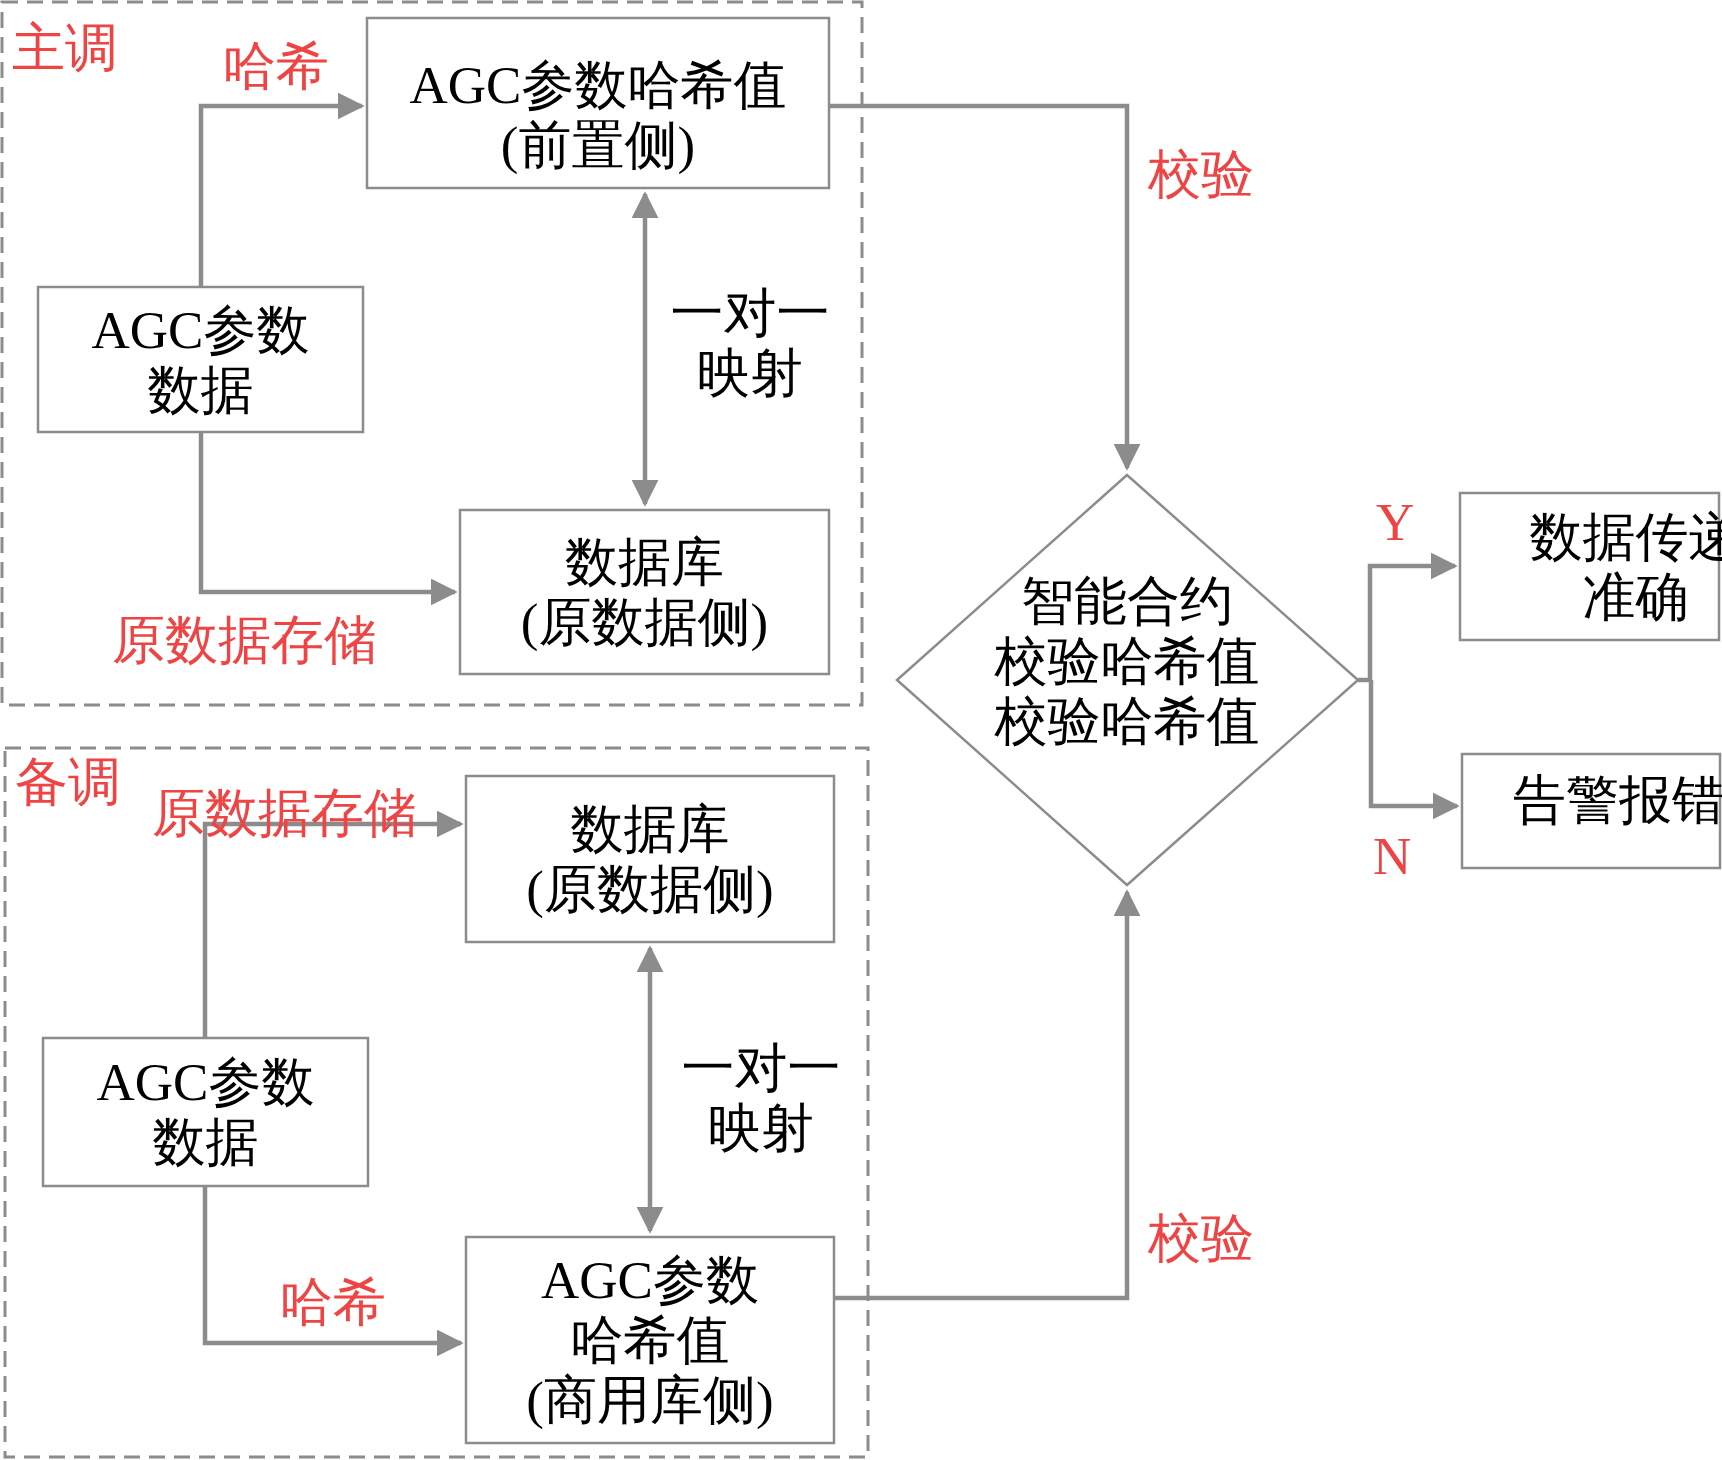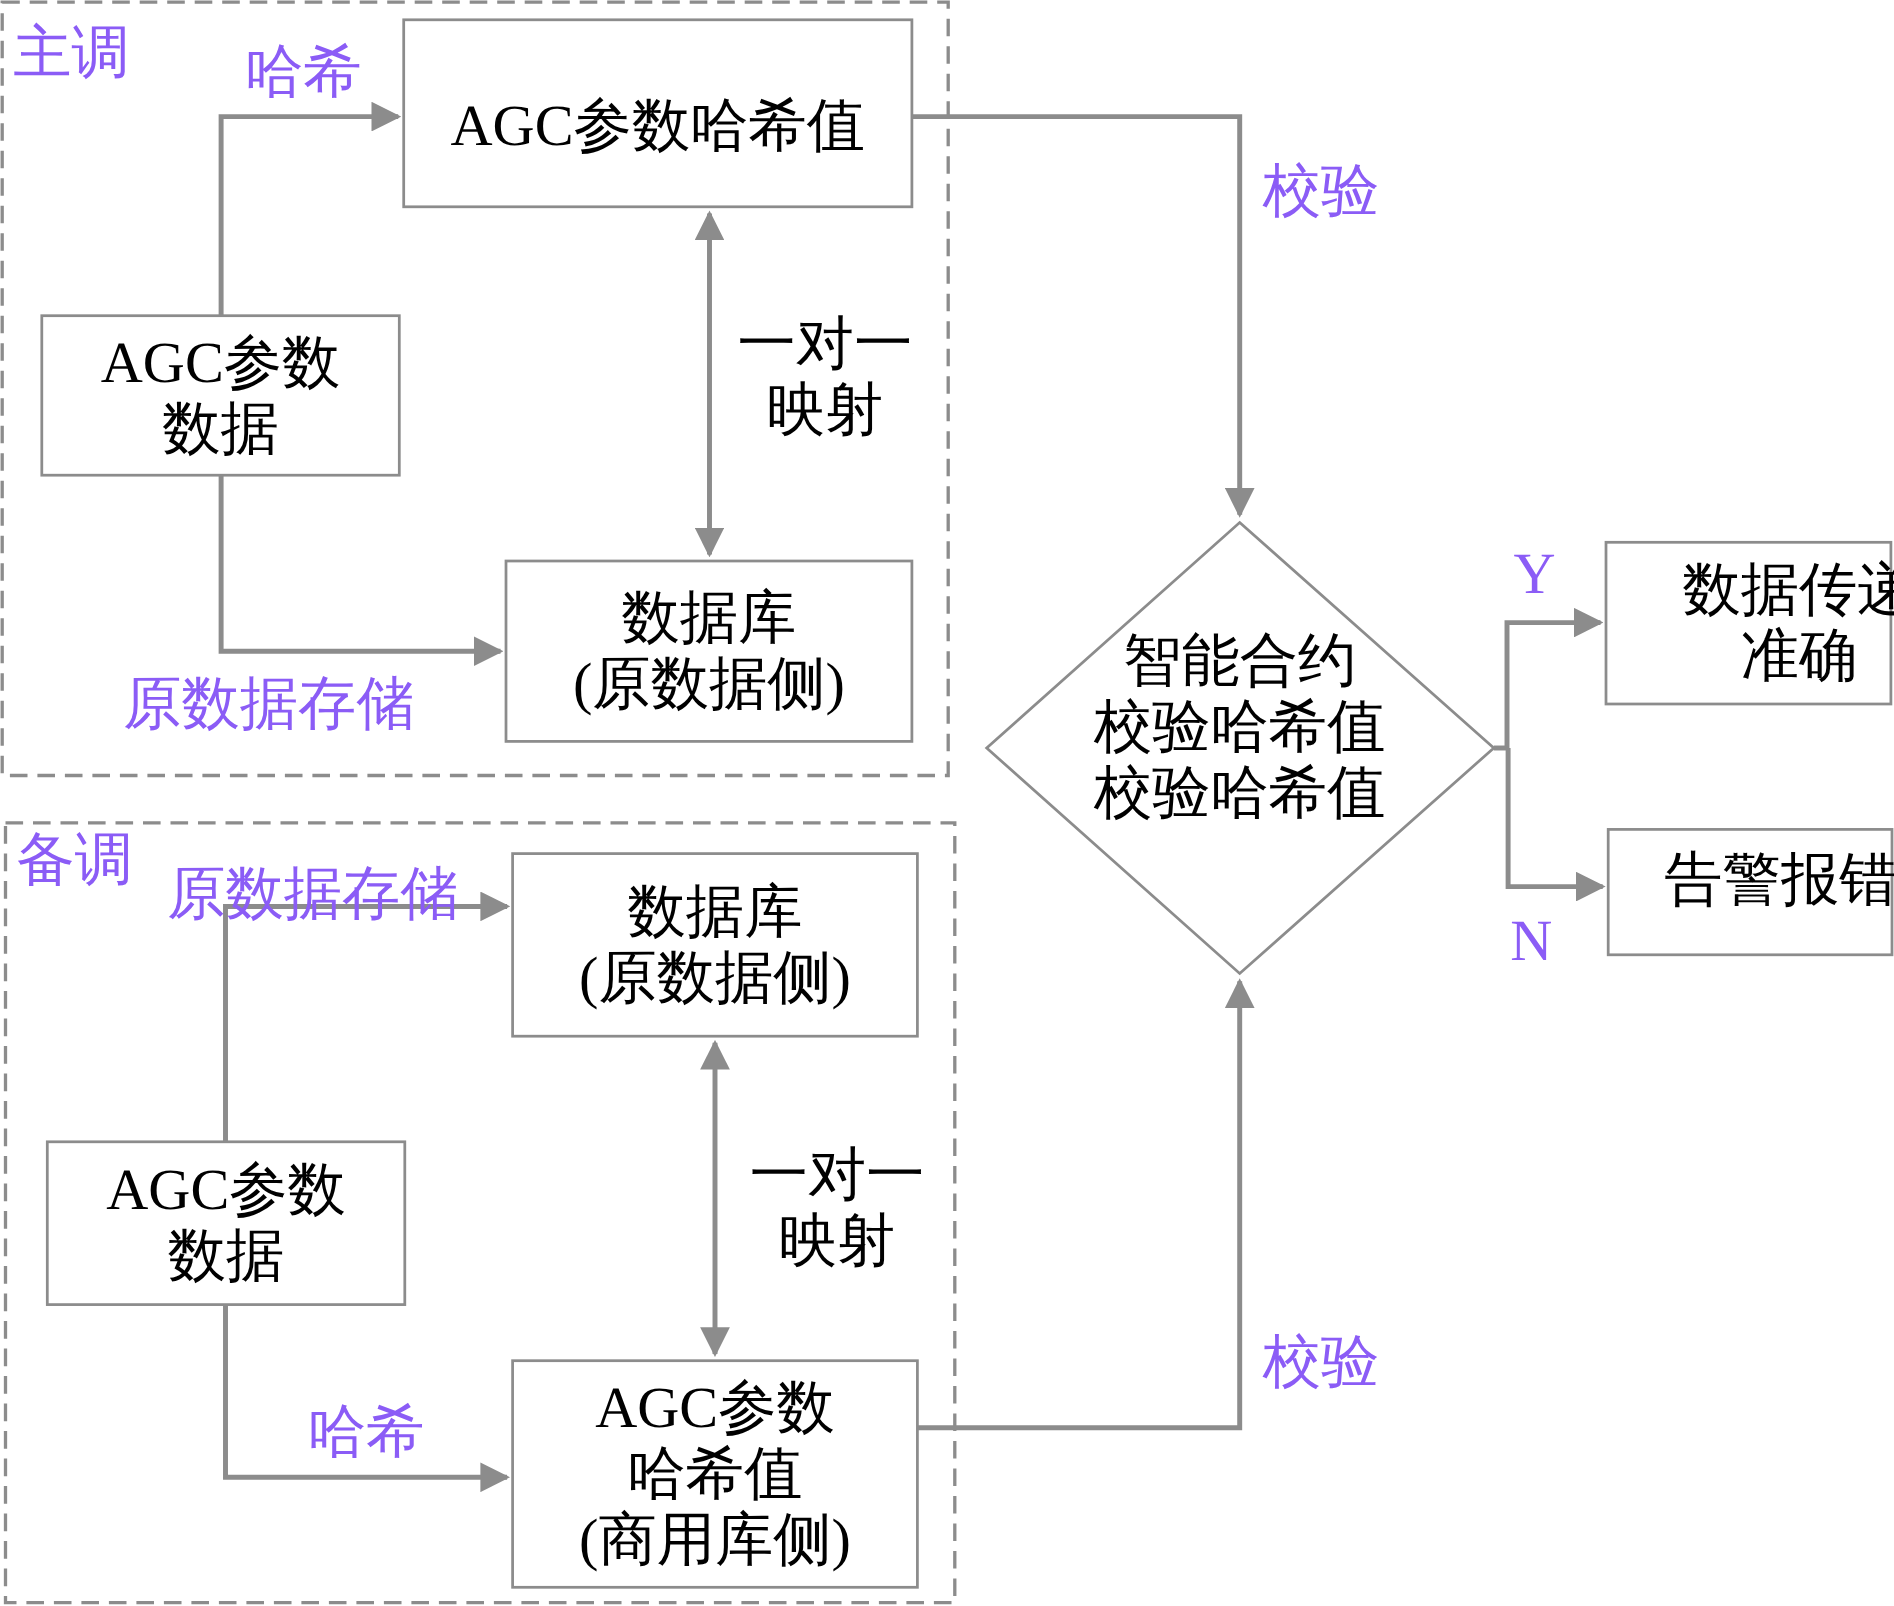--- a/index.html
+++ b/index.html
@@ -1,19 +1,19 @@
 <!DOCTYPE html>
 <html><head>
 <meta charset="utf-8">
 <style>
   html, body { margin: 0; padding: 0; background: #ffffff; }
   body { width: 1722px; height: 1460px; position: relative; overflow: hidden;
          font-family: "Liberation Serif", "DejaVu Serif", serif; color: #000; }
   #canvas { position: absolute; left: 0; top: 0; }
-  .lbl { position: absolute; font-size: 53px; line-height: 60px; white-space: nowrap; color: #8b5cf6; }
+  .lbl { position: absolute; font-size: 53px; line-height: 60px; white-space: nowrap; color: #ef4444; }
   .box-text { position: absolute; display: flex; flex-direction: column; align-items: center;
               justify-content: center; text-align: center; font-size: 53px; line-height: 60px; }
   .box-text span { display: block; white-space: nowrap; }
 </style>
 </head>
 <body>
 
 <svg id="canvas" width="1722" height="1460" viewBox="0 0 1722 1460">
   <defs>
     <marker id="arrow" viewBox="0 0 10 10" refX="9" refY="5" markerWidth="6" markerHeight="6" orient="auto-start-reverse" markerUnits="strokeWidth">
@@ -47,20 +47,21 @@
     <polyline points="1370,680 1370,566 1455,566" marker-end="url(#arrow)"></polyline>
     <polyline points="1371,680 1371,806 1457,806" marker-end="url(#arrow)"></polyline>
   </g>
 </svg>
 
 <div class="lbl" style="left:12px; top:18px;">主调</div>
 <div class="lbl" style="left:15px; top:752px;">备调</div>
 
 <div class="box-text" style="left:367px; top:18px; width:462px; height:194px;">
   <span>AGC参数哈希值</span>
+  <span>(前置侧)</span>
 </div>
 <div class="box-text" style="left:38px; top:287px; width:325px; height:145px;">
   <span>AGC参数</span>
   <span>数据</span>
 </div>
 <div class="box-text" style="left:460px; top:510px; width:369px; height:164px;">
   <span>数据库</span>
   <span>(原数据侧)</span>
 </div>
 <div class="box-text" style="left:466px; top:776px; width:368px; height:166px;">

